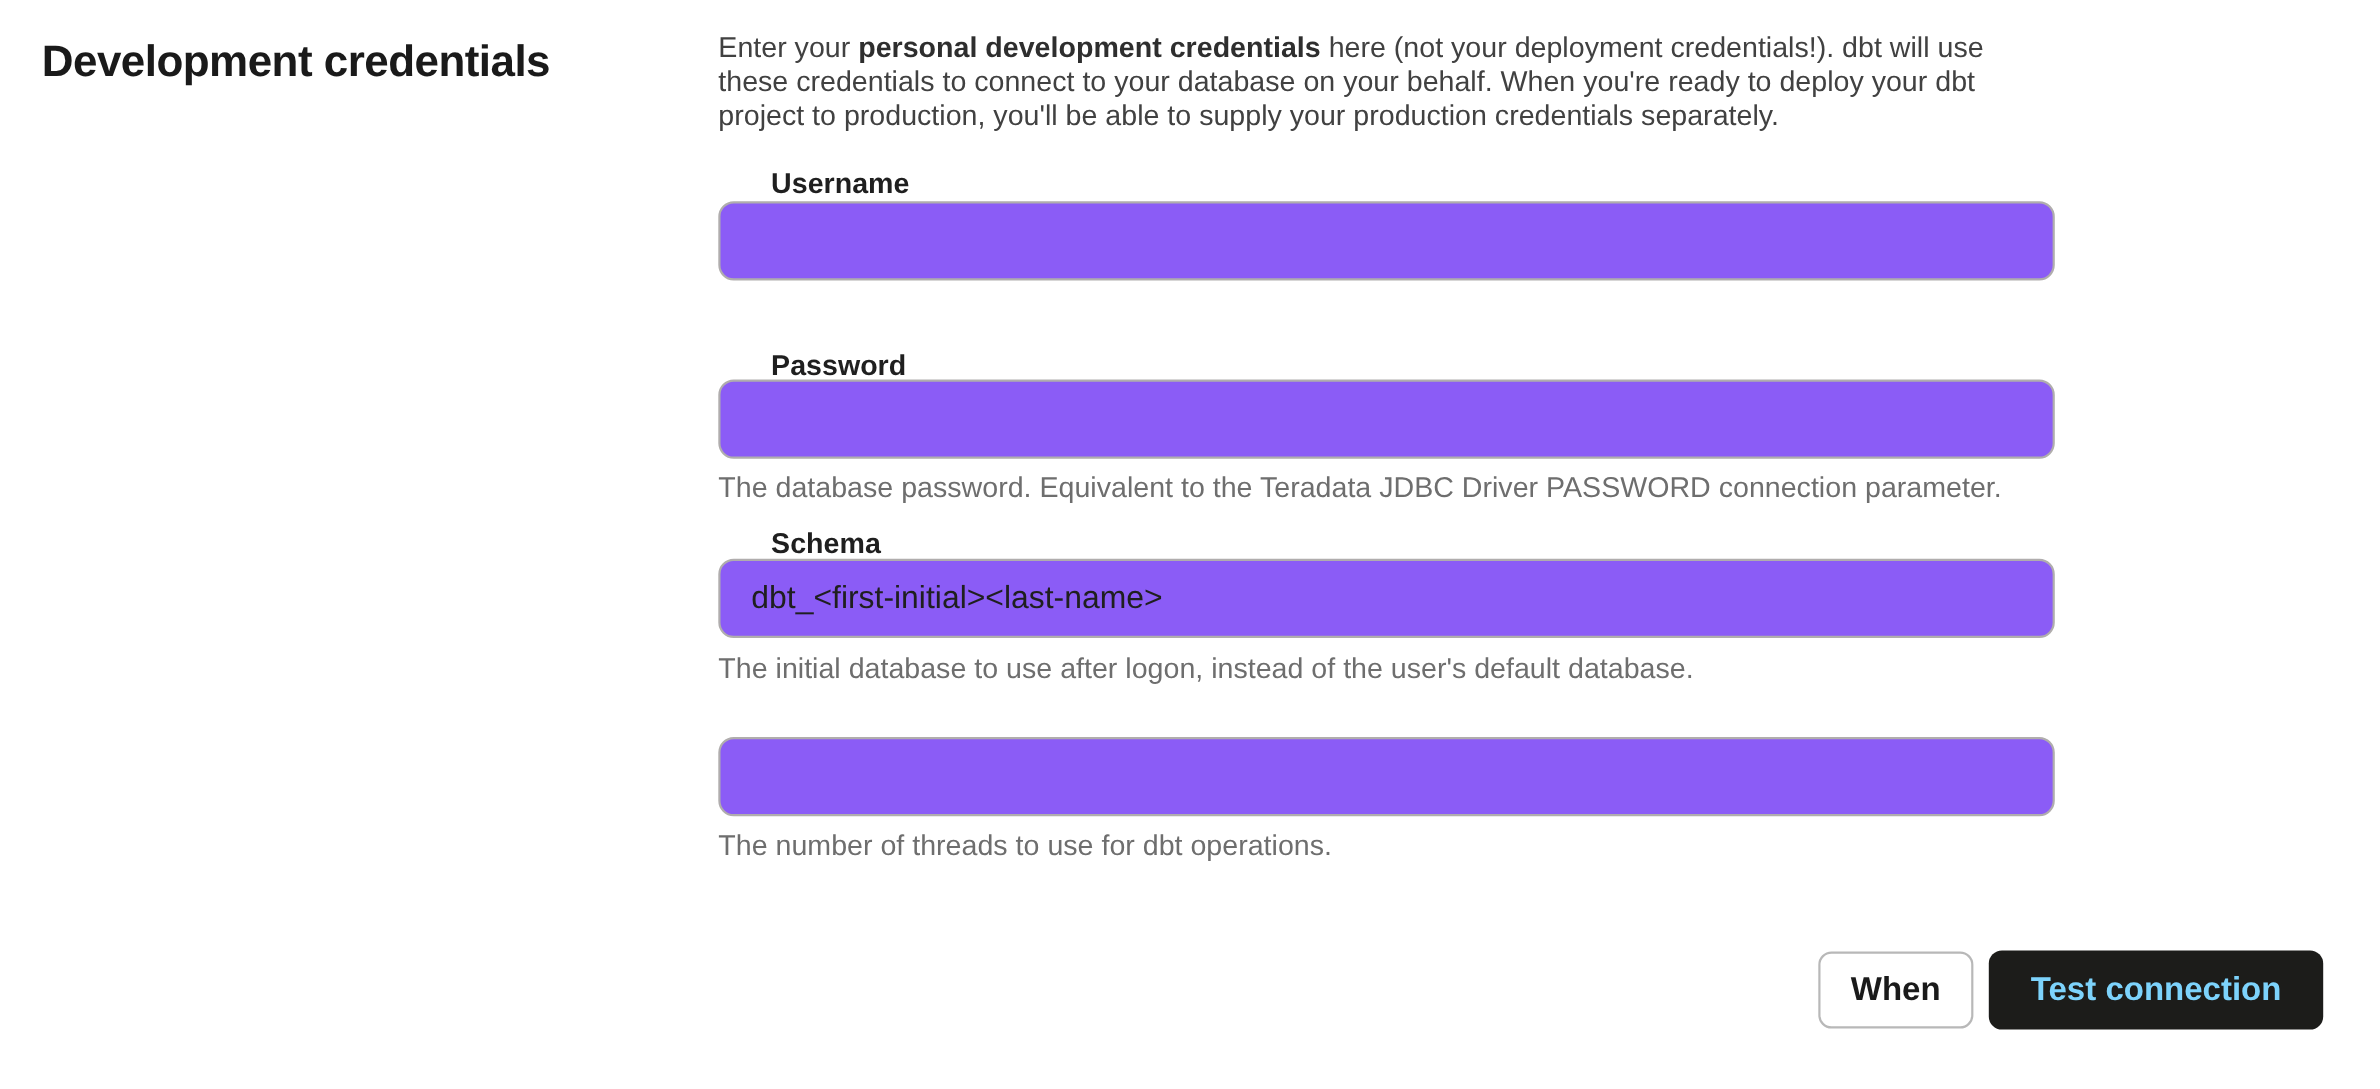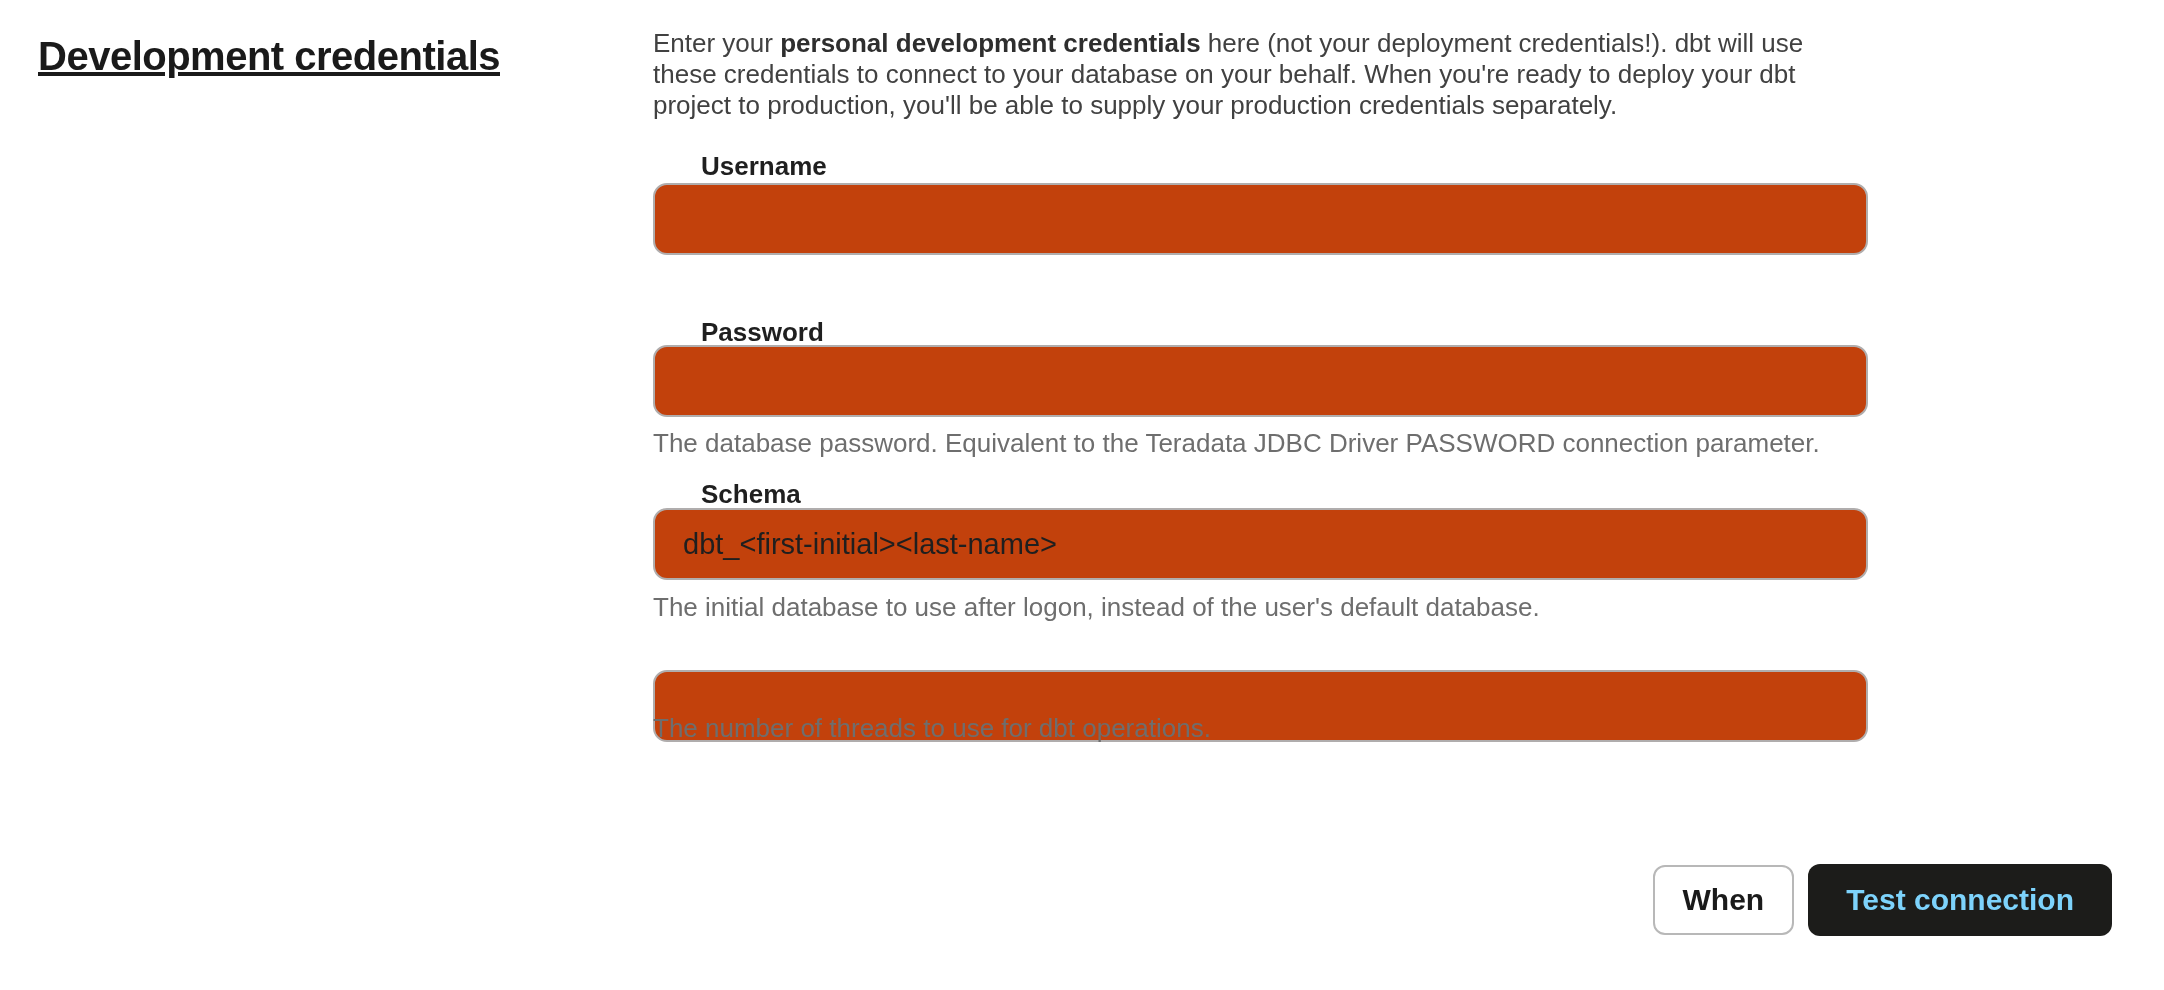--- a/index.html
+++ b/index.html
@@ -17,21 +17,20 @@
   }
   .page-title {
     position: absolute;
     left: 38px;
     top: 32px;
     font-size: 40px;
     font-weight: 700;
     letter-spacing: -0.5px;
     color: #1a1a1a;
     line-height: 48px;
-    text-decoration: underline;
   }
   .intro {
     position: absolute;
     left: 653px;
     top: 28px;
     width: 1210px;
     font-size: 26px;
     line-height: 31px;
     color: #414141;
   }
@@ -57,21 +56,21 @@
     color: #7a7a7a;
     line-height: 28px;
   }
   .text-input {
     position: absolute;
     left: 653px;
     width: 1215px;
     height: 72px;
     border: 2px solid #b0adad;
     border-radius: 14px;
-    background: #c2410c;
+    background: #8b5cf6;
     font-family: "Liberation Sans", "DejaVu Sans", sans-serif;
     font-size: 29px;
     color: #1f1f1f;
     padding: 0 28px;
     outline: none;
   }
   .helper {
     position: absolute;
     left: 653px;
     width: 1400px;
@@ -130,20 +129,20 @@
   <input class="text-input" style="top: 345px;" type="password" value="">
   <div class="helper" style="top: 428px;">The database password. Equivalent to the Teradata JDBC Driver PASSWORD connection parameter.</div>
 
   <div class="field-label-row" style="top: 480px;">
     <label class="field-label">Schema</label>
   </div>
   <input class="text-input" style="top: 508px;" type="text" value="dbt_&lt;first-initial&gt;&lt;last-name&gt;">
   <div class="helper" style="top: 592px;">The initial database to use after logon, instead of the user's default database.</div>
 
   <input class="text-input" style="top: 670px;" type="text" value="">
-  <div class="helper" style="top: 713px;">The number of threads to use for dbt operations.</div>
+  <div class="helper" style="top: 753px;">The number of threads to use for dbt operations.</div>
 
   <div class="footer">
     <button class="btn btn-secondary">When</button>
     <button class="btn btn-primary">Test connection</button>
   </div>
 
 </div>
 
 </body></html>

